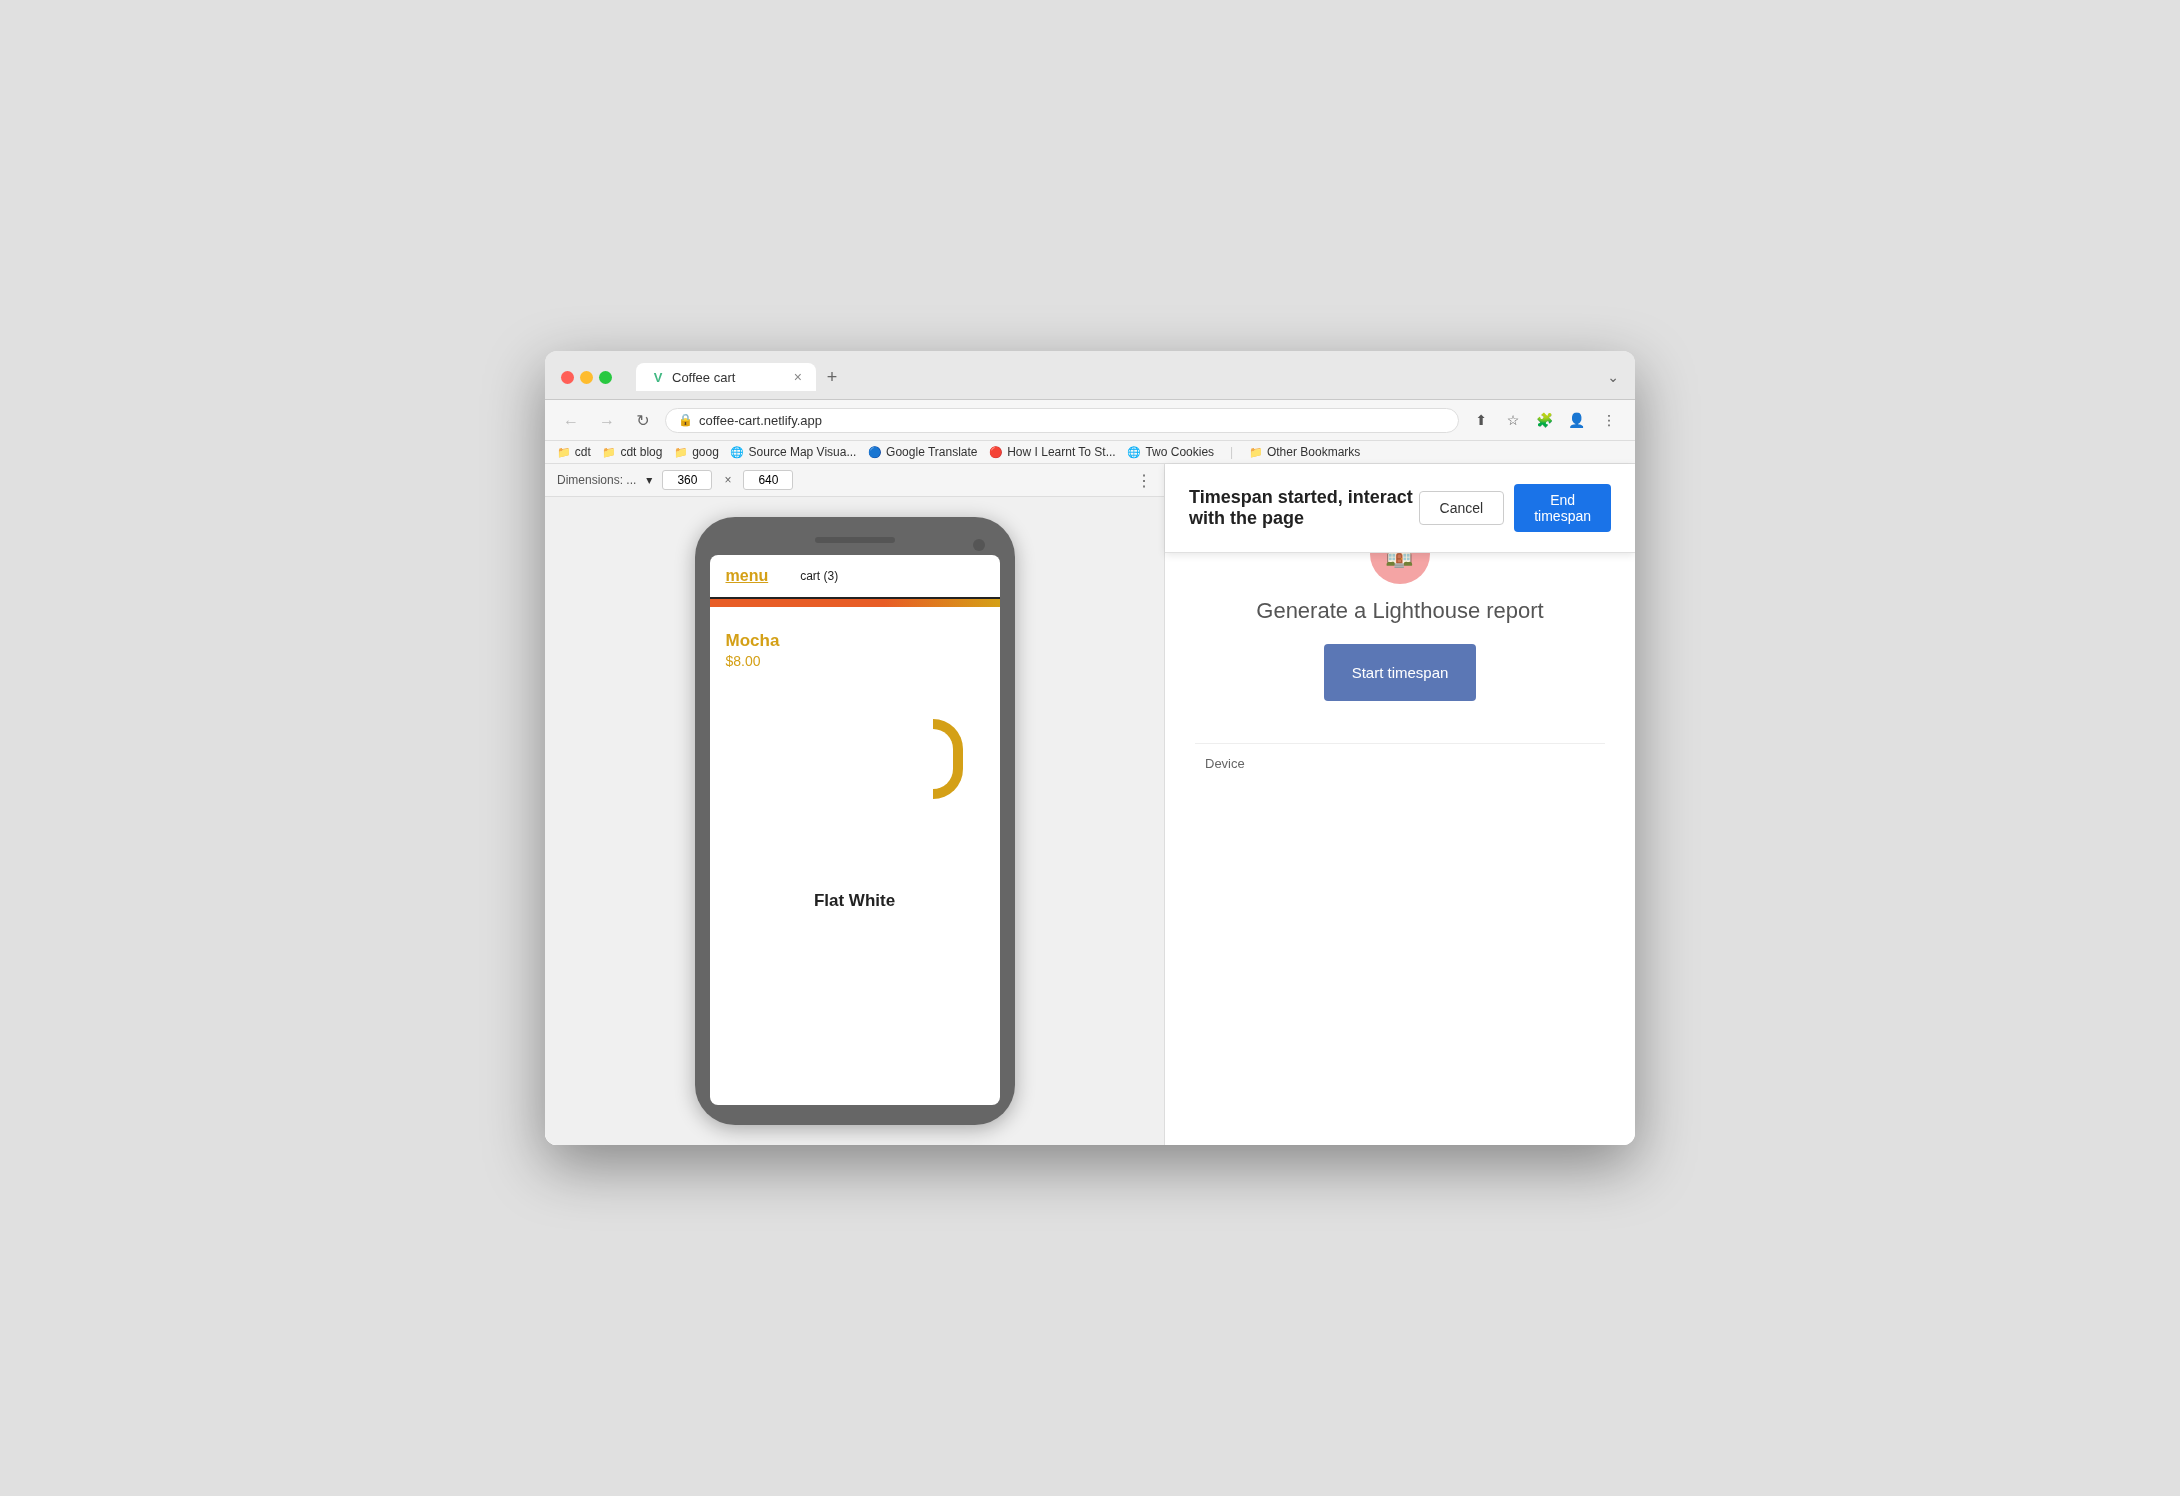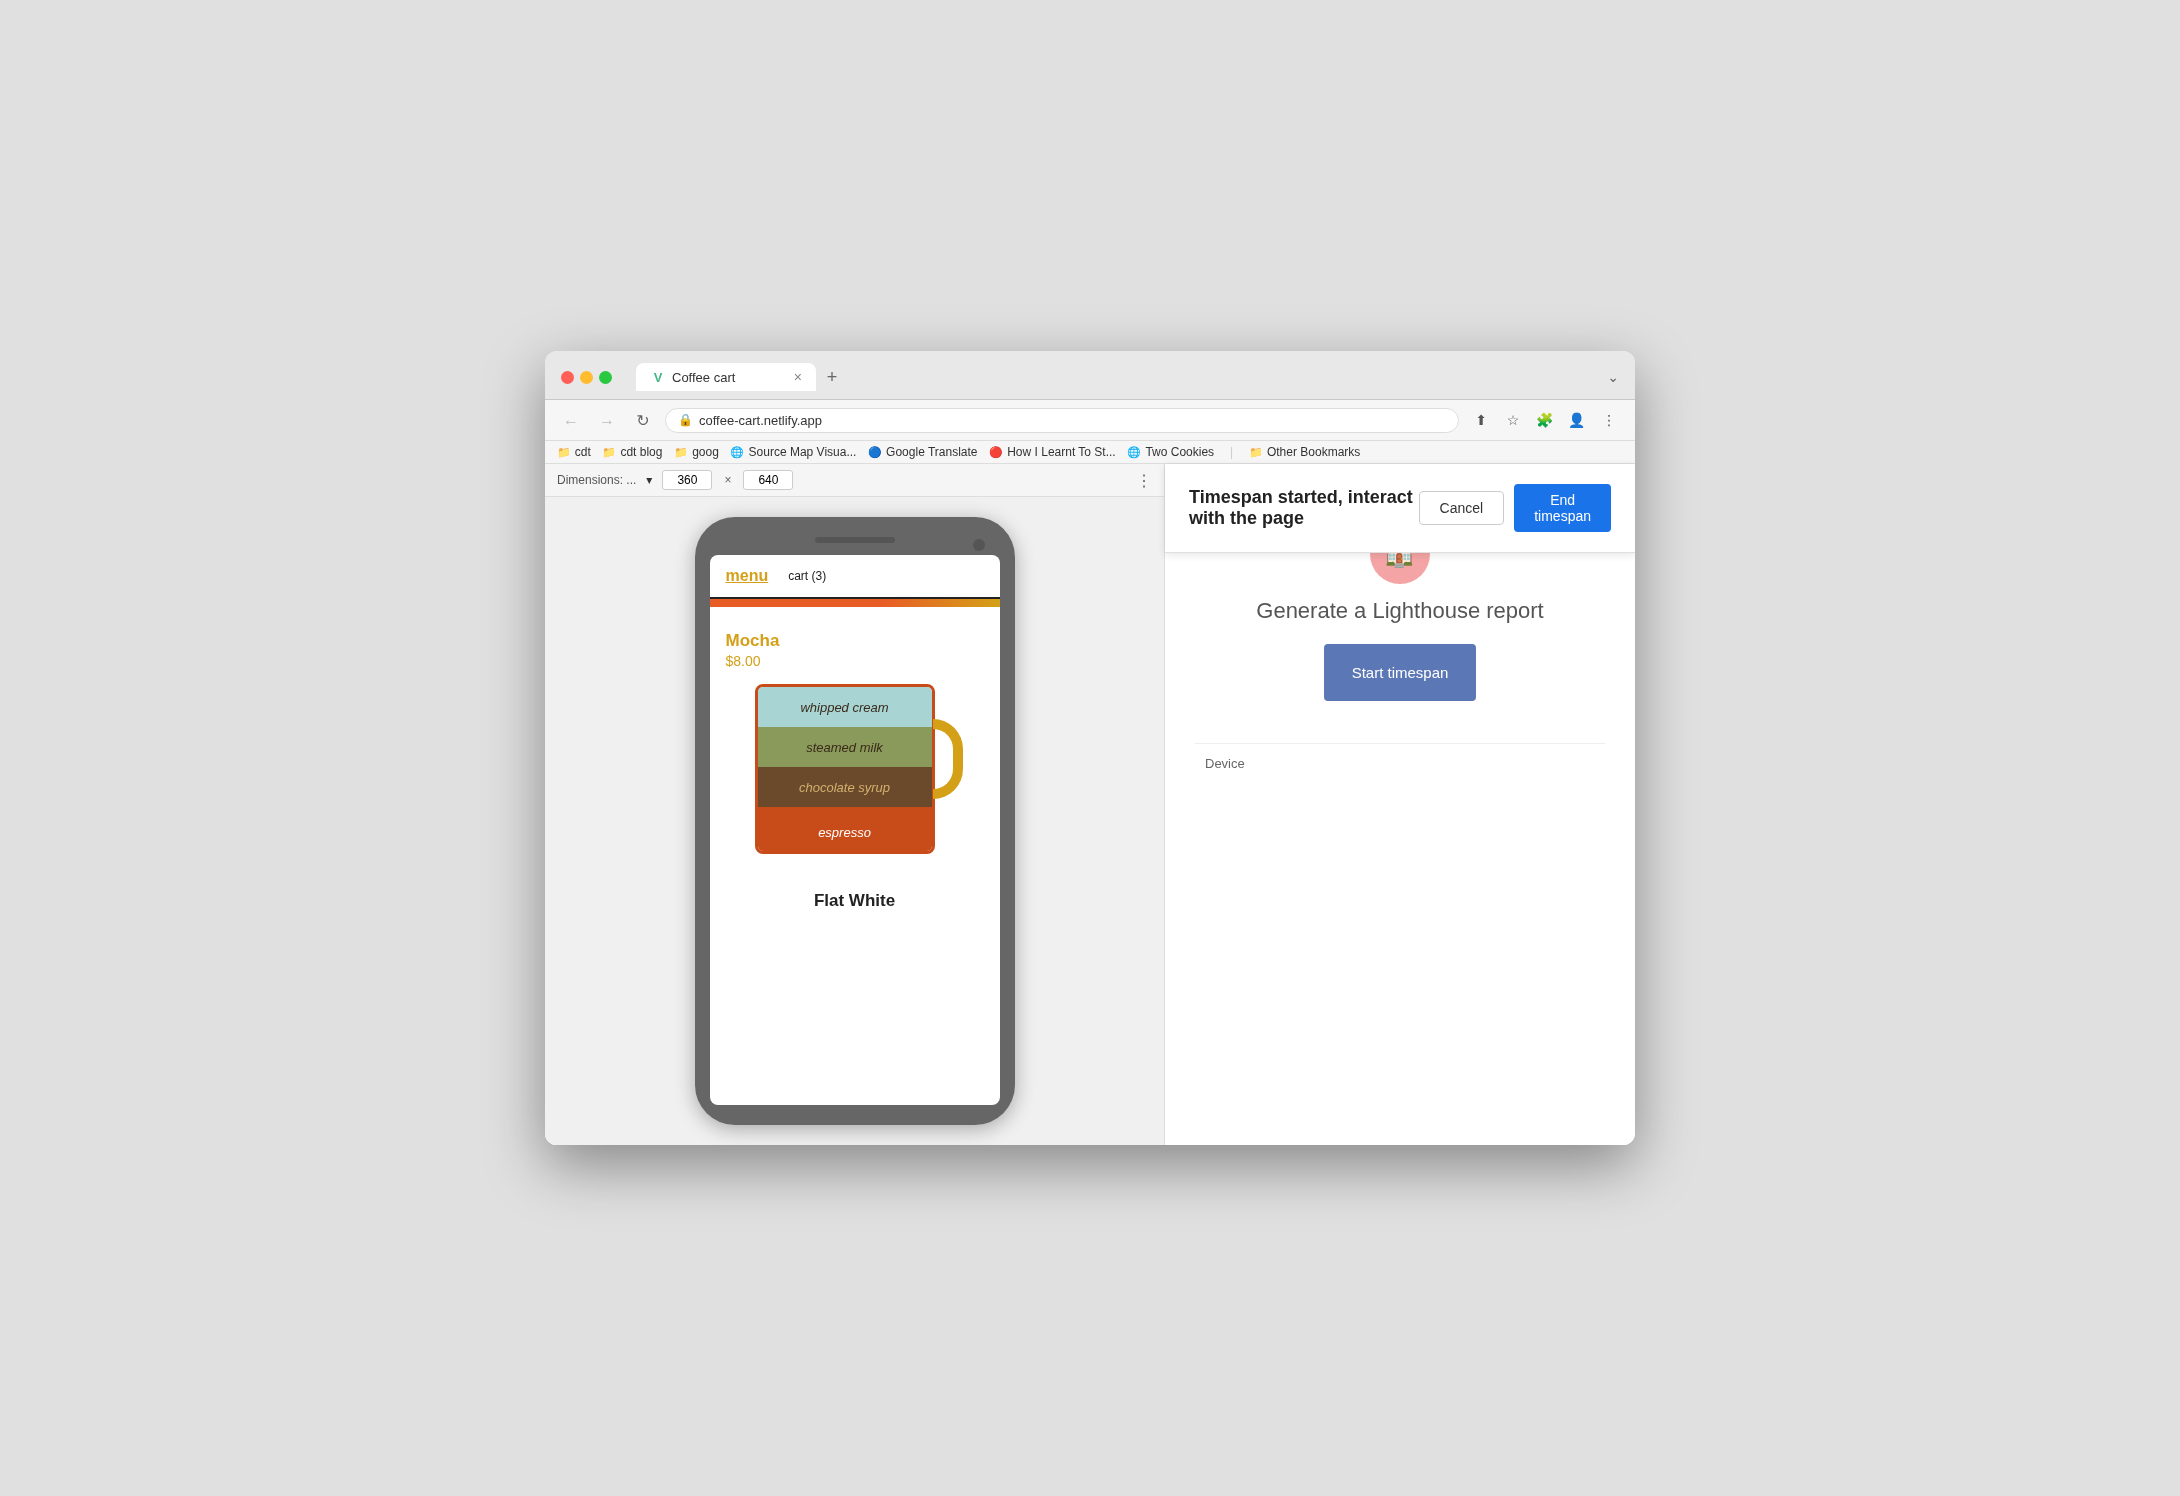--- a/index.html
+++ b/index.html
@@ -281,21 +281,21 @@
       background: #fff;
       border-radius: 8px;
       overflow: hidden;
       min-height: 550px;
     }
 
     
     .coffee-nav {
       display: flex;
       align-items: center;
-      gap: 0;
+      gap: 12px;
       padding: 12px 16px;
       border-bottom: 2px solid #222;
     }
 
     .coffee-nav-menu {
       color: #d4a017;
       font-weight: bold;
       font-size: 16px;
       text-decoration: underline;
       text-decoration-color: #d4a017;
@@ -651,26 +651,20 @@
               <span class="coffee-nav-cart">cart (3)</span>
             </div>
             <div class="coffee-nav-bar-strip"></div>
 
             <div class="coffee-item">
               <div class="coffee-item-name">Mocha</div>
               <div class="coffee-item-price">$8.00</div>
 
               <div class="mug-container">
                 <div class="mug-wrapper">
-                  <div class="mug-body">
-                    <div class="mug-layer layer-whipped">whipped cream</div>
-                    <div class="mug-layer layer-steamed">steamed milk</div>
-                    <div class="mug-layer layer-chocolate">chocolate syrup</div>
-                    <div class="mug-layer layer-espresso">espresso</div>
-                  </div>
                   <div class="mug-handle"></div>
                 </div>
               </div>
             </div>
 
             <div class="coffee-item2">
               <div class="coffee-item2-name">Flat White</div>
             </div>
           </div>
         </div>

